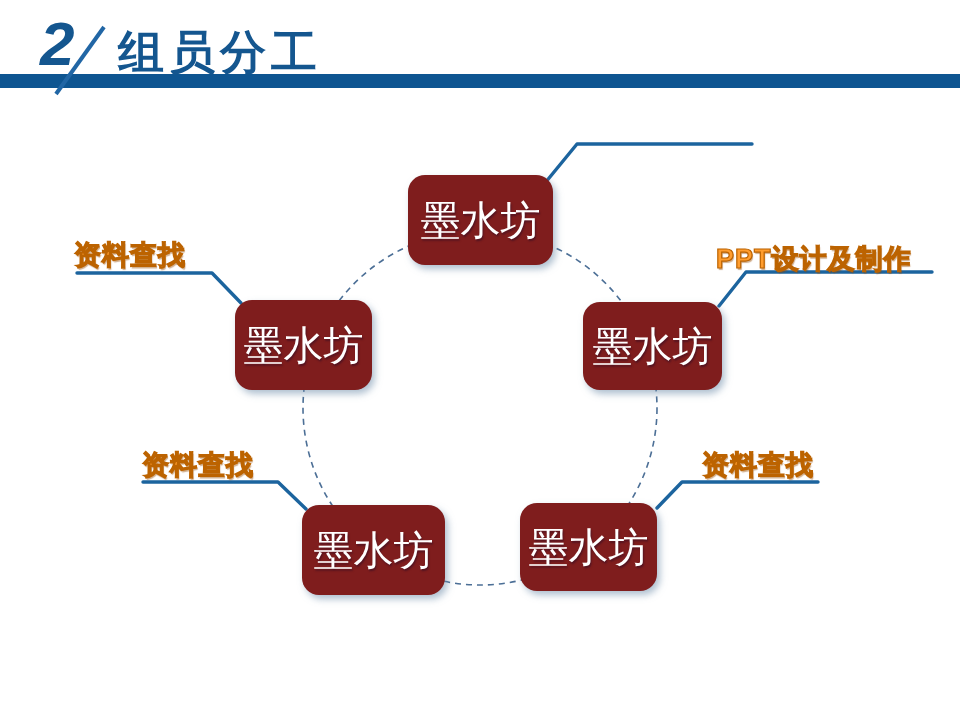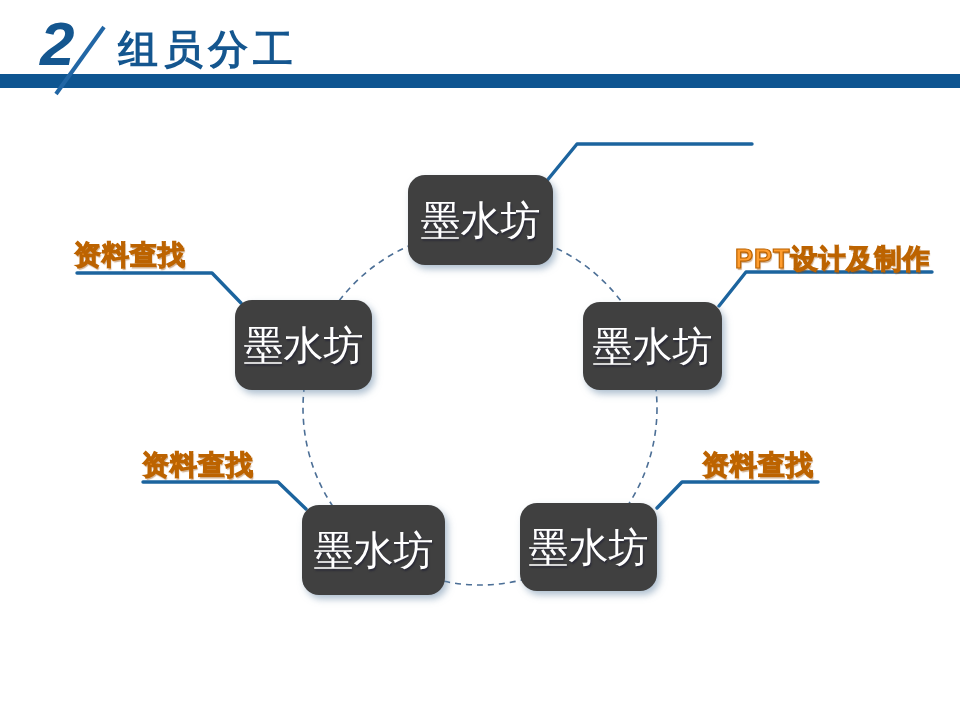--- a/index.html
+++ b/index.html
@@ -9,33 +9,33 @@
     font-family:"Liberation Sans","DejaVu Sans",sans-serif;
   }
   
   .section-number{
     position:absolute;left:40px;top:8px;
     font-size:62px;font-weight:bold;font-style:italic;
     color:#14568f;z-index:3;
   }
   .page-title{
     position:absolute;left:118px;top:22px;
-    font-size:40px;font-weight:bold;color:#14568f;
+    font-size:46px;font-weight:bold;color:#14568f;
     letter-spacing:5px;z-index:3;
   }
   .header-bar{
     position:absolute;left:0;top:74px;width:960px;height:14px;
     background:#0e5591;z-index:2;
   }
   .header-slash{position:absolute;left:0;top:0;width:960px;height:720px;z-index:4;pointer-events:none;}
   
   .diagram-lines{position:absolute;left:0;top:0;width:960px;height:720px;z-index:1;}
   .member-box{
     position:absolute;z-index:5;
-    background:#404040;border-radius:17px;
+    background:#7f1d1d;border-radius:17px;
     display:flex;align-items:center;justify-content:center;
     box-shadow:3px 4px 7px rgba(110,140,170,.55);
   }
   .member-box .member-label{
     color:#ffffff;font-size:40px;line-height:1;
     text-shadow:1px 2px 2px rgba(0,0,40,.35);
     white-space:nowrap;
   }
   .box-top{left:408px;top:175px;width:145px;height:90px;}
   .box-left{left:235px;top:300px;width:137px;height:90px;}
@@ -45,21 +45,21 @@
   
   .callout-label{
     position:absolute;z-index:6;
     font-size:27px;font-weight:bold;white-space:nowrap;
     color:#ff9d2e;
     -webkit-text-stroke:1.2px #bc6300;
     text-shadow:1px 2px 1px rgba(150,75,0,.45);
     letter-spacing:1px;
   }
   .label-top{left:563px;top:114px;}
-  .label-right{left:735px;top:241px;}
+  .label-right{left:716px;top:241px;}
   .label-left{left:74px;top:237px;}
   .label-bottom-left{left:142px;top:447px;}
   .label-bottom-right{left:702px;top:447px;}
 </style>
 </head>
 <body>
 
 <div class="slide">
 
   <div class="section-number">2</div>

